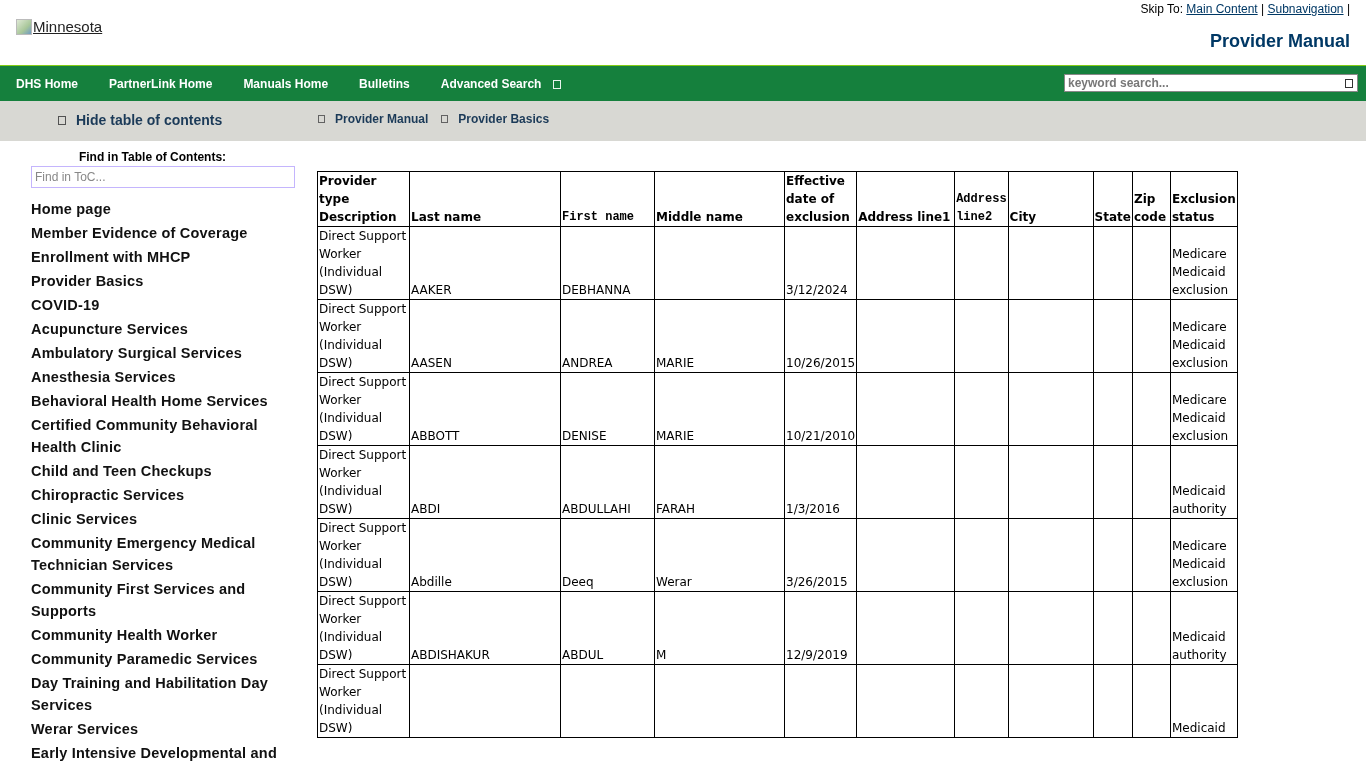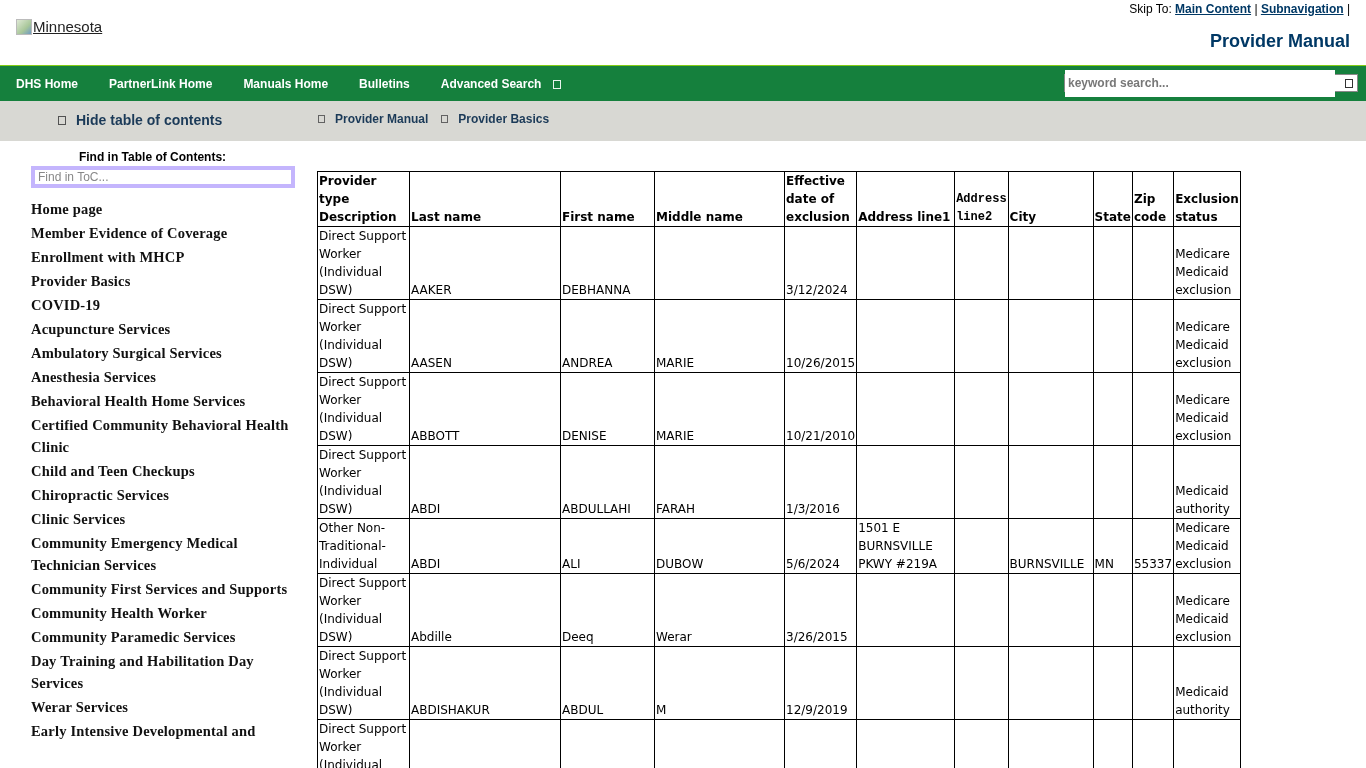--- a/index.html
+++ b/index.html
@@ -6,53 +6,53 @@
   html, body { margin: 0; padding: 0; }
   body {
     width: 1366px; height: 768px; overflow: hidden; background: #fff;
     font-family: "Liberation Sans", "DejaVu Sans", sans-serif; color: #000;
   }
   
   .topbar { position: relative; height: 65px; }
   .logo { position: absolute; left: 16px; top: 18px; font-size: 15px; color: #222; text-decoration: underline; display: flex; align-items: center; }
   .logo .broken { display: inline-block; width: 16px; height: 16px; border: 1px solid #bbb; background: linear-gradient(135deg, #dfe9d5 0%, #a9c79a 60%, #6f9ac4 100%); margin-right: 1px; }
   .skip { position: absolute; right: 16px; top: 2px; font-size: 12px; color: #000; }
-  .skip a { color: #003865; font-weight: bold; text-decoration: underline; }
+  .skip a { color: #003865; font-weight: normal; text-decoration: underline; }
   .site-title { position: absolute; right: 16px; top: 31px; font-size: 18px; font-weight: bold; color: #003865; }
   
   .mainnav { height: 36px; background: #15803d; border-top: 1px solid #84cc16; display: flex; align-items: center; position: relative; }
   .mainnav .nav-item { color: #fff; font-size: 12px; font-weight: bold; margin-left: 16px; margin-right: 15px; cursor: pointer; white-space: nowrap; }
   .mainnav .nav-item:first-child { margin-left: 16px; }
   .sq { display: inline-block; width: 8px; height: 9px; border: 1px solid currentColor; vertical-align: middle; margin-left: 12px; opacity: .9; }
   .searchbox { position: absolute; right: 8px; top: 8px; width: 294px; height: 18px; background: #fff; border: 1px solid #888; display: flex; align-items: center; }
-  .searchbox input { border: none; outline: none; font-size: 12px; font-weight: bold; color: #666; width: 270px; padding: 0 3px; height: 27px; font-family: "Liberation Sans", sans-serif; }
+  .searchbox input { border: none; outline: none; font-size: 12px; font-weight: bold; color: #666; width: 270px; padding: 0 3px; height: 16px; font-family: "Liberation Sans", sans-serif; }
   .searchbox input::placeholder { color: #777; }
   .searchbox .sbtn { width: 8px; height: 9px; border: 1px solid #333; margin-left: auto; margin-right: 4px; }
   
   .subbar { height: 40px; background: #d8d8d3; position: relative; }
   .toc-toggle { position: absolute; left: 18px; top: 11px; font-size: 14px; font-weight: bold; color: #1b3a58; cursor: pointer; display: flex; align-items: center; padding-left: 40px; }
   .toc-toggle .sq { margin: 0 10px 0 0; color: #444; }
   .crumbs { position: absolute; left: 318px; top: 11px; font-size: 12px; font-weight: bold; color: #1b3a58; display: flex; align-items: center; }
   .crumbs .sq { margin: 0 10px 0 0; color: #555; width: 7px; height: 8px; }
   .crumbs .crumb { margin-right: 13px; cursor: pointer; }
   
   .sidebar { position: absolute; left: 0; top: 141px; width: 305px; }
   .find-label { text-align: center; font-size: 12px; font-weight: bold; margin-top: 9px; }
-  .find-input { display: block; margin: 2px 0 0 31px; width: 264px; height: 22px; border: 4px solid #c4b5fd; font-size: 12px; padding: 2px 3px; font-family: "Liberation Sans", sans-serif; }
+  .find-input { display: block; margin: 2px 0 0 31px; width: 264px; height: 22px; border: 1px solid #c4b5fd; font-size: 12px; padding: 2px 3px; font-family: "Liberation Sans", sans-serif; }
   .find-input::placeholder { color: #888; }
   .toc { list-style: none; margin: 10px 0 0 31px; padding: 0; width: 260px; }
-  .toc li { font-size: 14.5px; font-weight: bold; line-height: 22px; margin-bottom: 2px; color: #111; cursor: pointer; letter-spacing: .2px; font-family: Liberation Serif, serif; }
+  .toc li { font-size: 14.5px; font-weight: bold; line-height: 22px; margin-bottom: 2px; color: #111; cursor: pointer; letter-spacing: .2px; }
   
   .content { position: absolute; left: 317px; top: 171px; }
   table.excl { border-collapse: collapse; font-family: "DejaVu Sans", sans-serif; font-size: 12px; }
   table.excl th, table.excl td {
     border: 1px solid #000; vertical-align: bottom; text-align: left; padding: 0 1px; line-height: 18px;
   }
   table.excl th { font-weight: bold; }
-  .c1 { width: 92px; } .c2 { width: 151px; } .c3 { width: 94px; } .c4 { width: 130px; }
+  .c1 { width: 92px; } .c2 { width: 151px; } .c3 { width: 94px; font-family: Liberation Mono, monospace; } .c4 { width: 130px; }
   .c5 { width: 72px; } .c6 { width: 98px; } .c7 { width: 50px; font-family: Liberation Mono, monospace; } .c8 { width: 85px; }
   .c9 { width: 32px; } .c10 { width: 38px; } .c11 { width: 58px; }
   tr.data td { height: 73px; }
   tr.data.short td { height: 55px; }
 </style>
 </head>
 <body>
 
 <div class="topbar">
   <a class="logo">
@@ -182,33 +182,20 @@
           <td>ABDULLAHI</td>
           <td>FARAH</td>
           <td>1/3/2016</td>
           <td></td>
           <td></td>
           <td></td>
           <td></td>
           <td></td>
           <td>Medicaid authority</td>
         </tr>
-        <tr class="data short">
-          <td>Other Non-Traditional-Individual</td>
-          <td>ABDI</td>
-          <td>ALI</td>
-          <td>DUBOW</td>
-          <td>5/6/2024</td>
-          <td>1501 E BURNSVILLE PKWY #219A</td>
-          <td></td>
-          <td>BURNSVILLE</td>
-          <td>MN</td>
-          <td>55337</td>
-          <td>Medicare Medicaid exclusion</td>
-        </tr>
         <tr class="data">
           <td>Direct Support Worker (Individual DSW)</td>
           <td>Abdille</td>
           <td>Deeq</td>
           <td>Werar</td>
           <td>3/26/2015</td>
           <td></td>
           <td></td>
           <td></td>
           <td></td>

